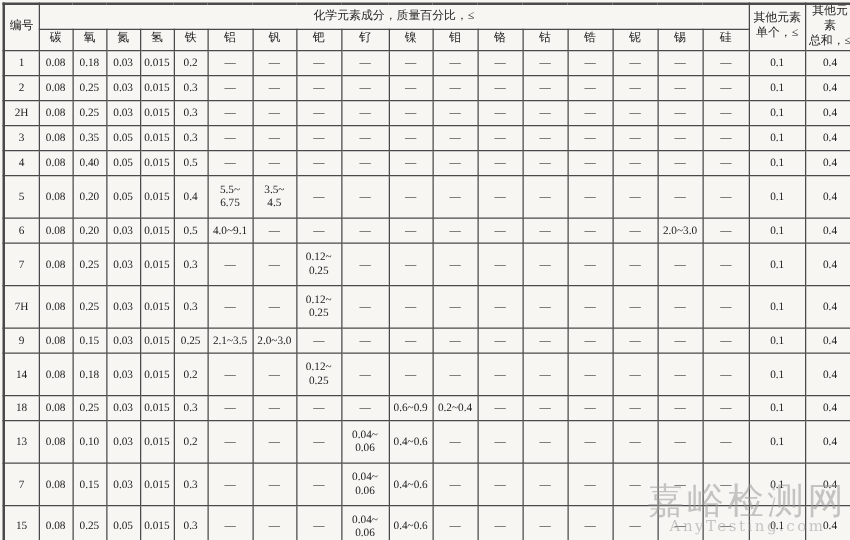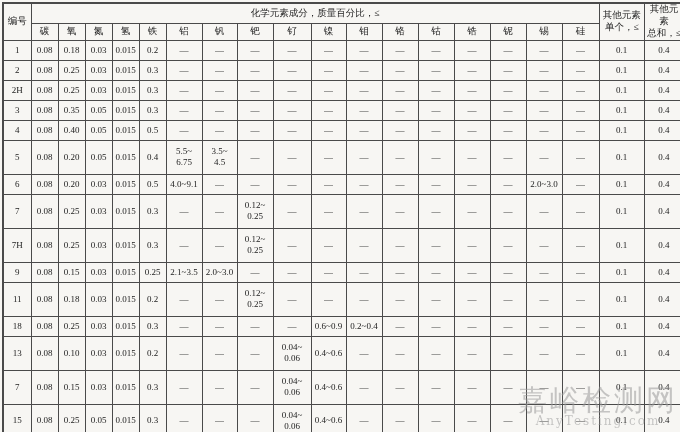--- a/index.html
+++ b/index.html
@@ -339,21 +339,21 @@
           <td>—</td>
           <td>—</td>
           <td>—</td>
           <td>—</td>
           <td>—</td>
           <td>—</td>
           <td>0.1</td>
           <td>0.4</td>
         </tr>
         <tr class="tall">
-          <th>11</th>
+          <th>14</th>
           <td>0.08</td>
           <td>0.18</td>
           <td>0.03</td>
           <td>0.015</td>
           <td>0.2</td>
           <td>—</td>
           <td>—</td>
           <td>0.12~
 0.25</td>
           <td>—</td>

